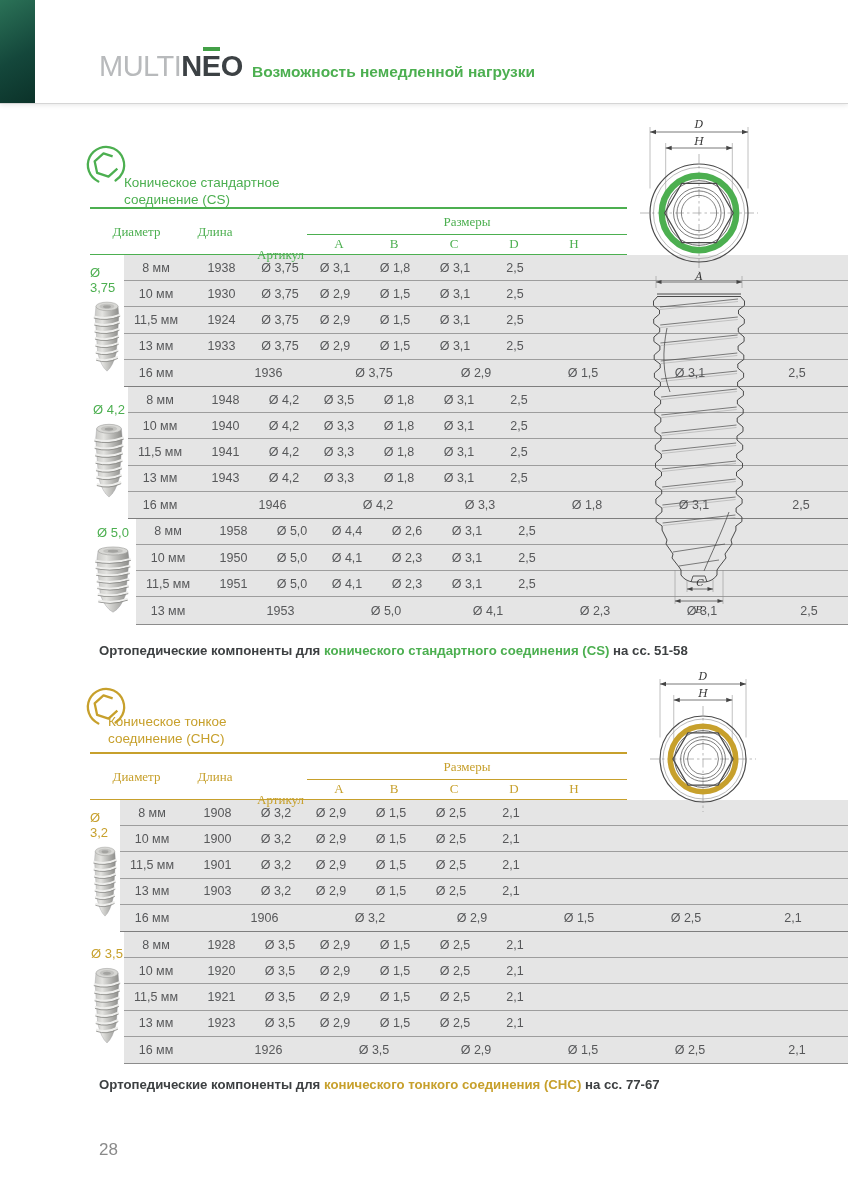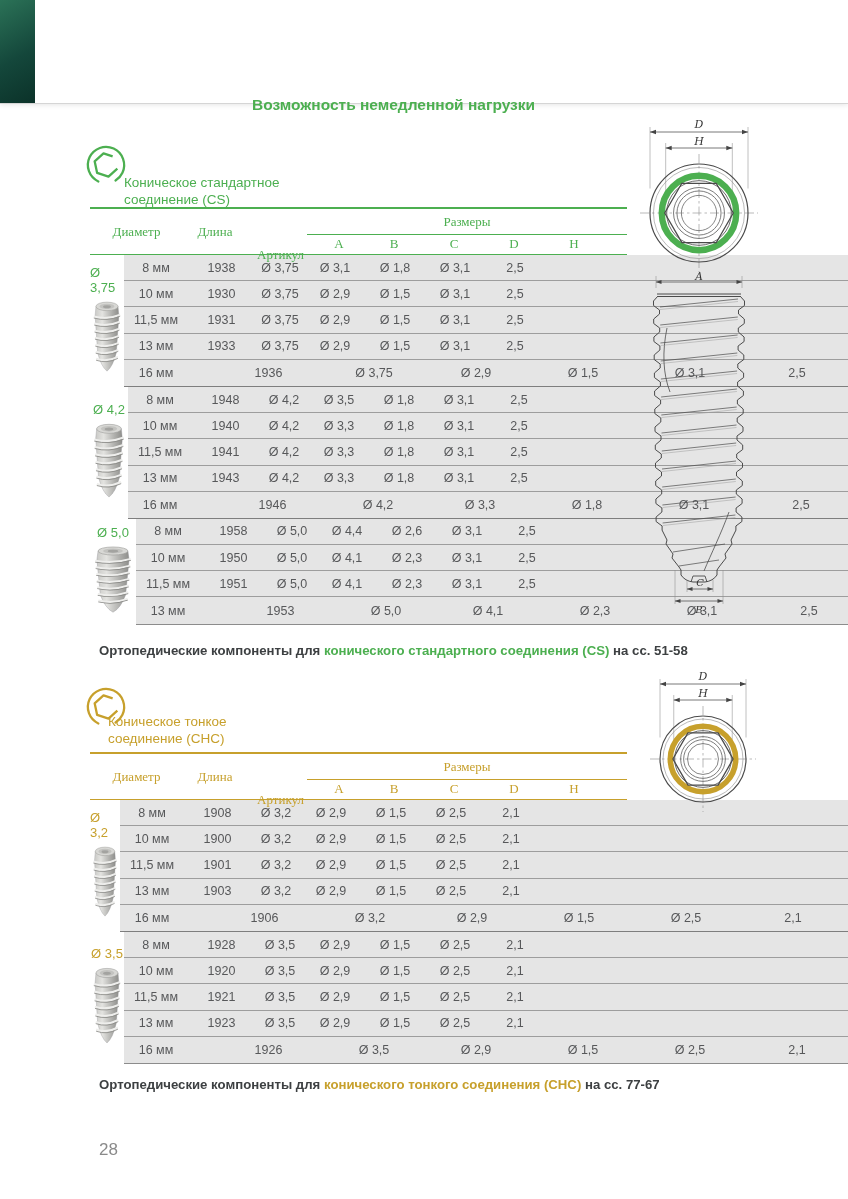--- a/index.html
+++ b/index.html
@@ -8,21 +8,21 @@
 
   
   .topbar{position:absolute;left:0;top:0;width:848px;height:103px;background:#fff;
           border-bottom:1px solid #d5d5d5;box-shadow:0 1px 5px rgba(0,0,0,.10);}
   .corner-strip{position:absolute;left:0;top:0;width:35px;height:103px;z-index:3;
           background:linear-gradient(150deg,#2b7257 0%,#14473b 55%,#0b3229 100%);}
   .logo{position:absolute;left:99px;top:52px;font-size:29px;line-height:1;letter-spacing:-0.5px;white-space:nowrap;}
   .logo-multi{color:#b8babc;font-weight:400;}
   .logo-neo{color:#3c4144;font-weight:700;position:relative;}
   .logo-neo::after{content:"";position:absolute;left:36%;top:-3px;width:27%;height:4px;background:var(--logo-accent,#43a047);}
-  .tagline{position:absolute;left:252px;top:63px;font-size:15.5px;font-weight:700;color:var(--green,#4caf50);margin-top:33px;}
+  .tagline{position:absolute;left:252px;top:63px;font-size:15.5px;font-weight:700;color:var(--green,#4caf50);}
 
   
   .sec-icon{position:absolute;width:42px;height:42px;color:var(--accent);}
   .sec-title{position:absolute;font-size:13.5px;line-height:1.25;color:var(--accent);}
   .s0 .sec-icon{left:85px;top:144px;} .s1 .sec-icon{left:85px;top:686px;}
   .s0 .sec-title{left:108px;top:175px;margin-left:16px;} .s1 .sec-title{left:108px;top:714px;}
 
   .dtable{position:absolute;left:90px;width:537px;}
   .s0 .dtable{top:207px;} .s1 .dtable{top:752px;}
   .table-toprule{border-top:2px solid var(--accent);}
@@ -56,20 +56,21 @@
   .sideview{position:absolute;left:643px;top:272px;}
 
   .page-num{position:absolute;left:99px;top:1140px;font-size:17px;color:#8a8a8a;}
 </style>
 </head>
 <body>
 
 <div class="page" style="--green: #4caf50;">
 
   <header class="topbar">
+    <div class="logo"><span class="logo-multi">MULTI</span><span class="logo-neo" style="--logo-accent: #43a047;">NEO</span></div>
     <div class="tagline">Возможность немедленной нагрузки</div>
   </header>
   <div class="corner-strip"></div>
 
   <div class="section s0" style="--accent: #4caf50;">
     <div class="sec-icon">
       <svg viewBox="0 0 44 44" width="42" height="42">
         <circle cx="22" cy="22" r="19" fill="none" stroke="currentColor" stroke-width="2.4" stroke-linecap="round" stroke-dasharray="100 19.4" transform="rotate(115 22 22)"></circle>
         <polygon points="34.5,22 28.25,32.8 15.75,32.8 9.5,22 15.75,11.2 28.25,11.2" fill="none" stroke="currentColor" stroke-width="2.4" stroke-linejoin="round" stroke-dasharray="60 15" transform="rotate(18 22 22)"></polygon>
       </svg>
@@ -143,21 +144,21 @@
                 <span class="tcell">10 мм</span>
                 <span class="tcell">1930</span>
                 <span class="tcell">Ø 3,75</span>
                 <span class="tcell">Ø 2,9</span>
                 <span class="tcell">Ø 1,5</span>
                 <span class="tcell">Ø 3,1</span>
                 <span class="tcell">2,5</span>
               </div>
               <div class="trow">
                 <span class="tcell">11,5 мм</span>
-                <span class="tcell">1931</span>
+                <span class="tcell">1924</span>
                 <span class="tcell">Ø 3,75</span>
                 <span class="tcell">Ø 2,9</span>
                 <span class="tcell">Ø 1,5</span>
                 <span class="tcell">Ø 3,1</span>
                 <span class="tcell">2,5</span>
               </div>
               <div class="trow">
                 <span class="tcell">13 мм</span>
                 <span class="tcell">1933</span>
                 <span class="tcell">Ø 3,75</span>

